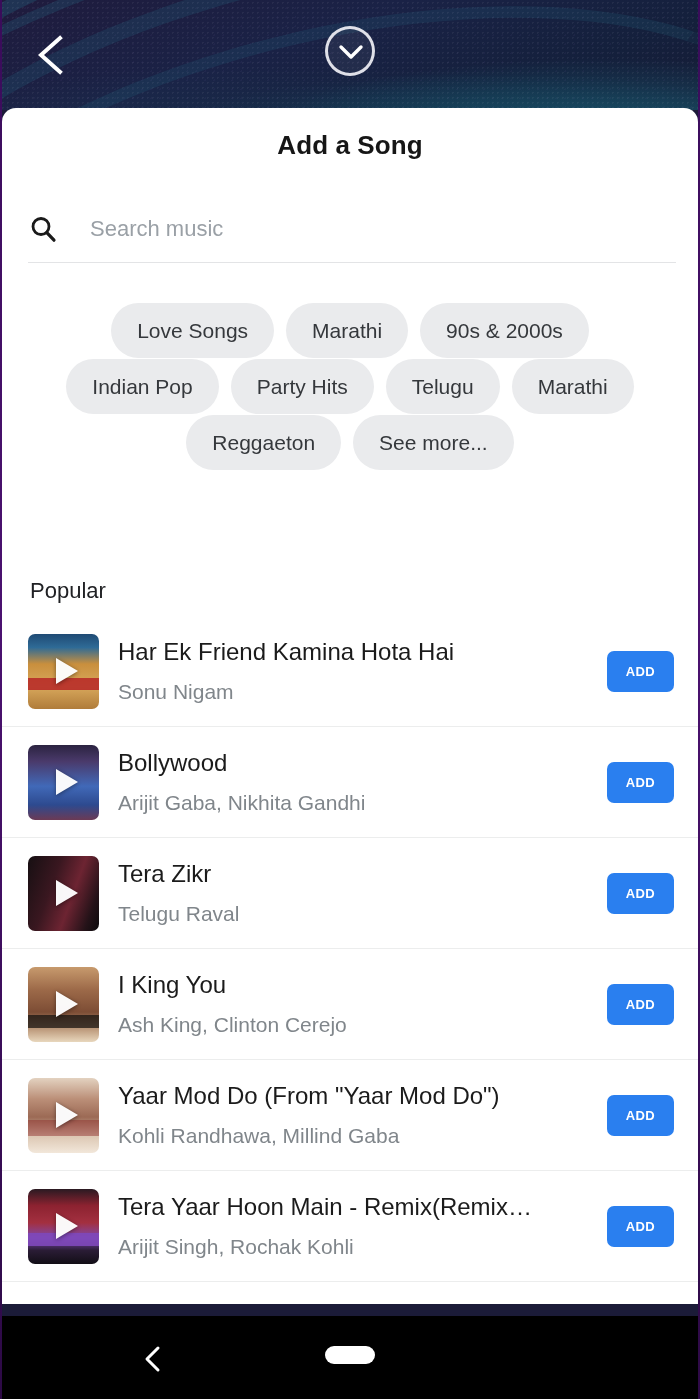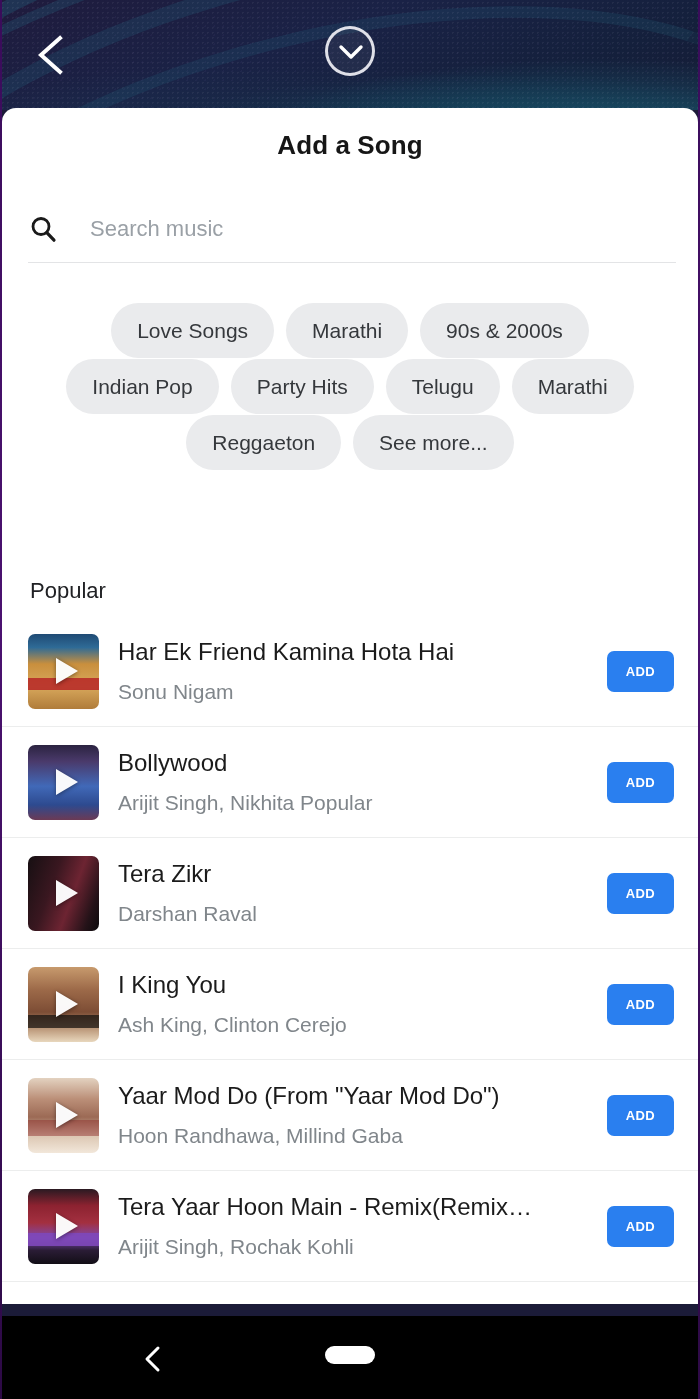--- a/index.html
+++ b/index.html
@@ -220,34 +220,34 @@
       </div>
 
       <div class="song-row">
         <div class="thumb">
           <div class="art" style="background:
               linear-gradient(180deg,#2b2340 0%,#4a3a6b 22%,#4169b8 55%,#2d4a8f 80%,#6b3a55 100%);"></div>
           <div class="play-tri"></div>
         </div>
         <div class="meta">
           <div class="song-title">Bollywood</div>
-          <div class="song-artist">Arijit Singh, Nikhita Popular</div>
+          <div class="song-artist">Arijit Gaba, Nikhita Gandhi</div>
         </div>
         <button class="add-btn">ADD</button>
       </div>
 
       <div class="song-row">
         <div class="thumb">
           <div class="art" style="background:
               linear-gradient(110deg,#160f12 0%,#3a1720 35%,#6d2432 60%,#241218 85%,#0c0a0c 100%);"></div>
           <div class="play-tri"></div>
         </div>
         <div class="meta">
           <div class="song-title">Tera Zikr</div>
-          <div class="song-artist">Darshan Raval</div>
+          <div class="song-artist">Telugu Raval</div>
         </div>
         <button class="add-btn">ADD</button>
       </div>
 
       <div class="song-row">
         <div class="thumb">
           <div class="art" style="background:
               linear-gradient(180deg,#c79a6d 0%,#9d6a49 30%,#7d4d35 60%,#c2a183 85%,#e8d7bd 100%);"></div>
           <div style="position:absolute;left:0;bottom:14px;width:100%;height:13px;background:rgba(20,16,14,.72);"></div>
           <div class="play-tri"></div>
@@ -261,21 +261,21 @@
 
       <div class="song-row">
         <div class="thumb">
           <div class="art" style="background:
               linear-gradient(180deg,#e3d2c0 0%,#bb8f78 28%,#9c6a55 52%,#ddc8b4 78%,#f2e7da 100%);"></div>
           <div style="position:absolute;left:0;top:42px;width:100%;height:16px;background:rgba(140,40,40,.45);"></div>
           <div class="play-tri"></div>
         </div>
         <div class="meta">
           <div class="song-title">Yaar Mod Do (From "Yaar Mod Do")</div>
-          <div class="song-artist">Hoon Randhawa, Millind Gaba</div>
+          <div class="song-artist">Kohli Randhawa, Millind Gaba</div>
         </div>
         <button class="add-btn">ADD</button>
       </div>
 
       <div class="song-row">
         <div class="thumb">
           <div class="art" style="background:
               linear-gradient(180deg,#2a1a22 0%,#8c2230 22%,#a33040 45%,#7b49b0 66%,#2a1c35 82%,#120e16 100%);"></div>
           <div style="position:absolute;left:0;top:44px;width:100%;height:13px;background:rgba(126,72,186,.9);"></div>
           <div class="play-tri"></div>

